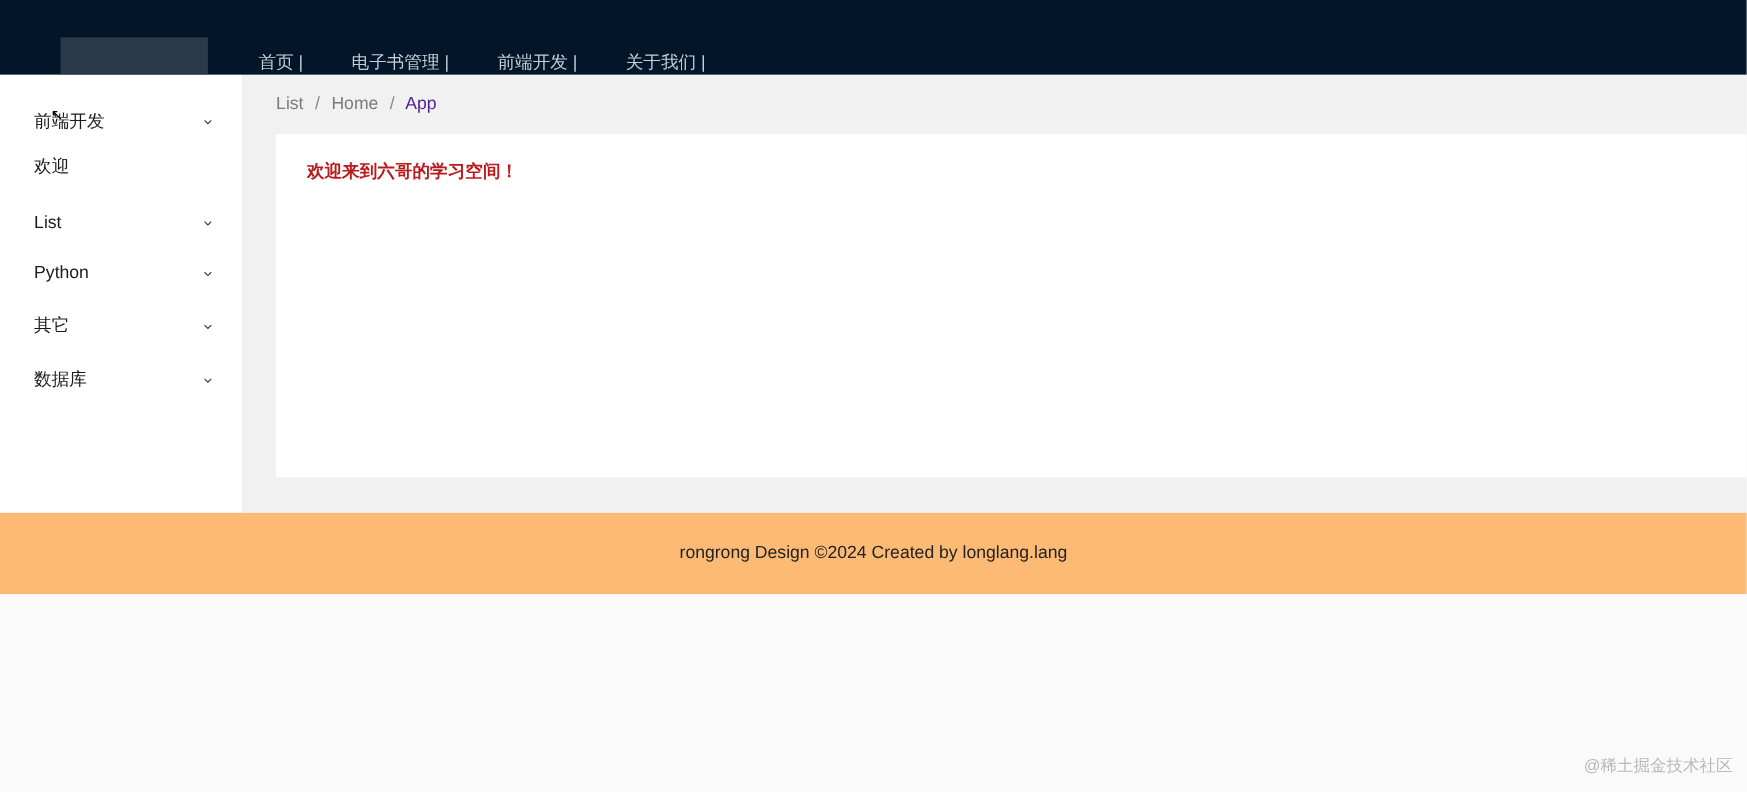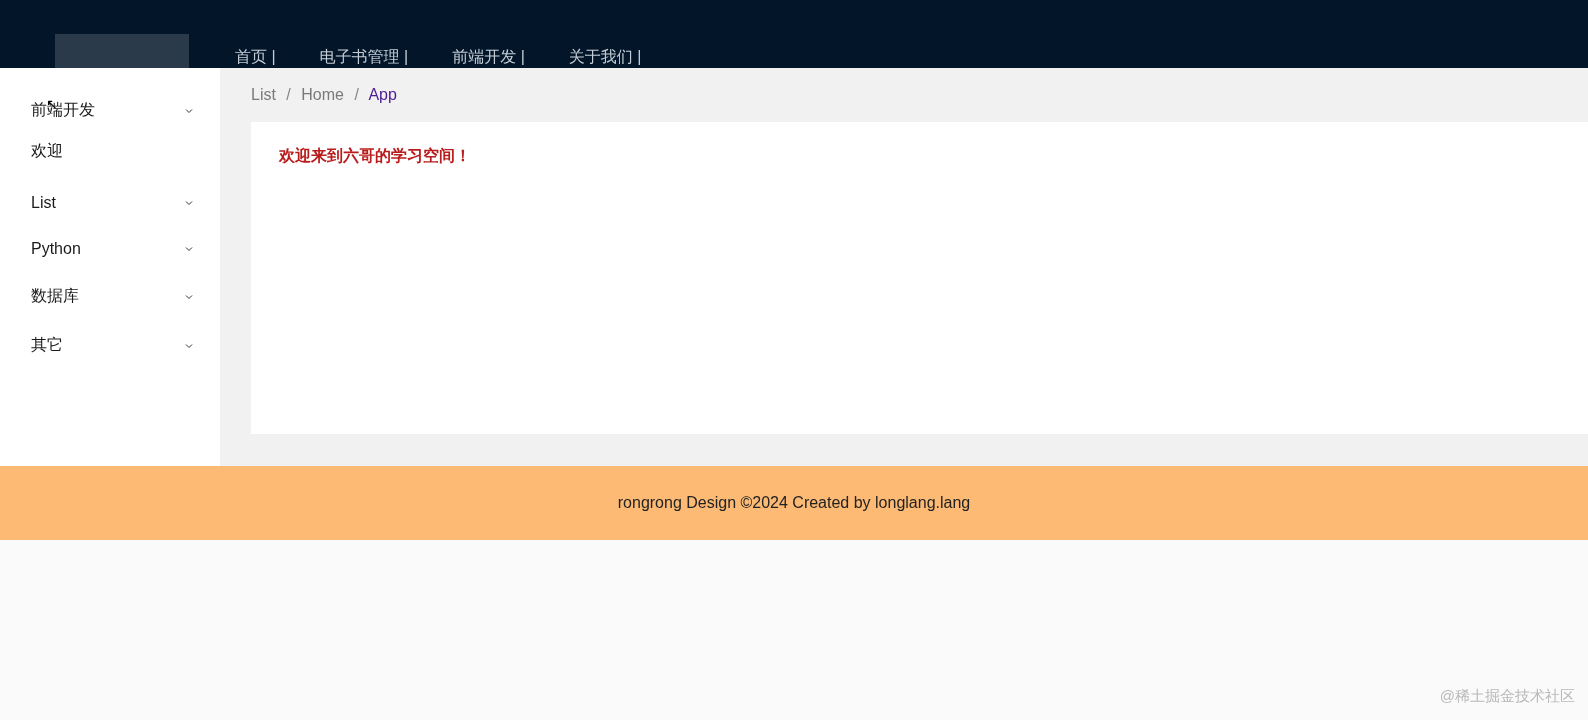--- a/index.html
+++ b/index.html
@@ -152,29 +152,29 @@
     </div>
     <div class="sidebar-item">
       <span>Python</span>
       <span class="chevron">
           <svg viewBox="0 0 24 24">
             <polyline points="6 9 12 15 18 9"></polyline>
           </svg>
         </span>
     </div>
     <div class="sidebar-item">
+      <span>其它</span>
+      <span class="chevron">
+          <svg viewBox="0 0 24 24">
+            <polyline points="6 9 12 15 18 9"></polyline>
+          </svg>
+        </span>
+    </div>
+    <div class="sidebar-item">
       <span>数据库</span>
-      <span class="chevron">
-          <svg viewBox="0 0 24 24">
-            <polyline points="6 9 12 15 18 9"></polyline>
-          </svg>
-        </span>
-    </div>
-    <div class="sidebar-item">
-      <span>其它</span>
       <span class="chevron">
           <svg viewBox="0 0 24 24">
             <polyline points="6 9 12 15 18 9"></polyline>
           </svg>
         </span>
     </div>
   </div>
 
   <div class="content-area">
     <div class="breadcrumb">

